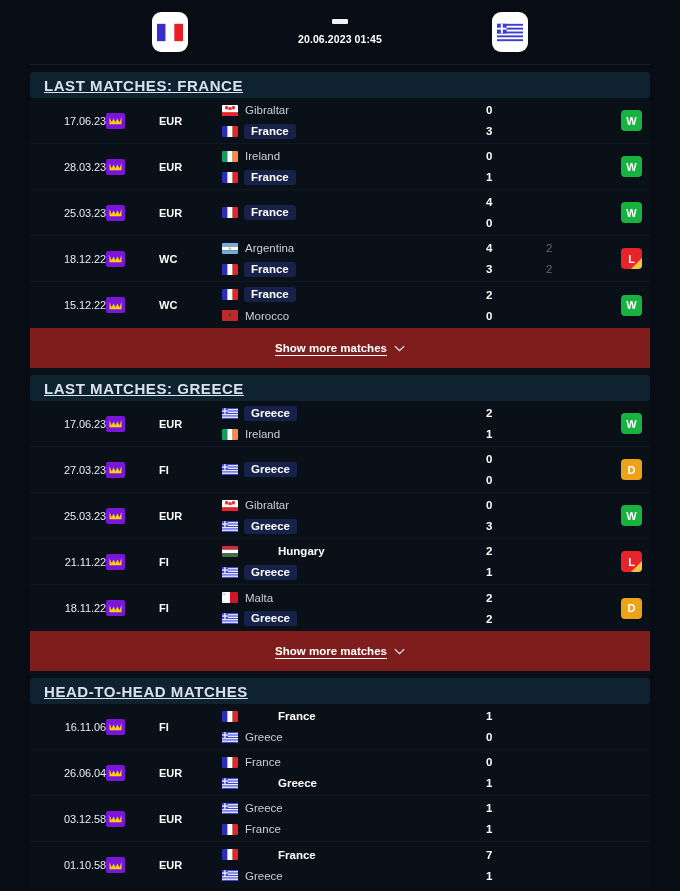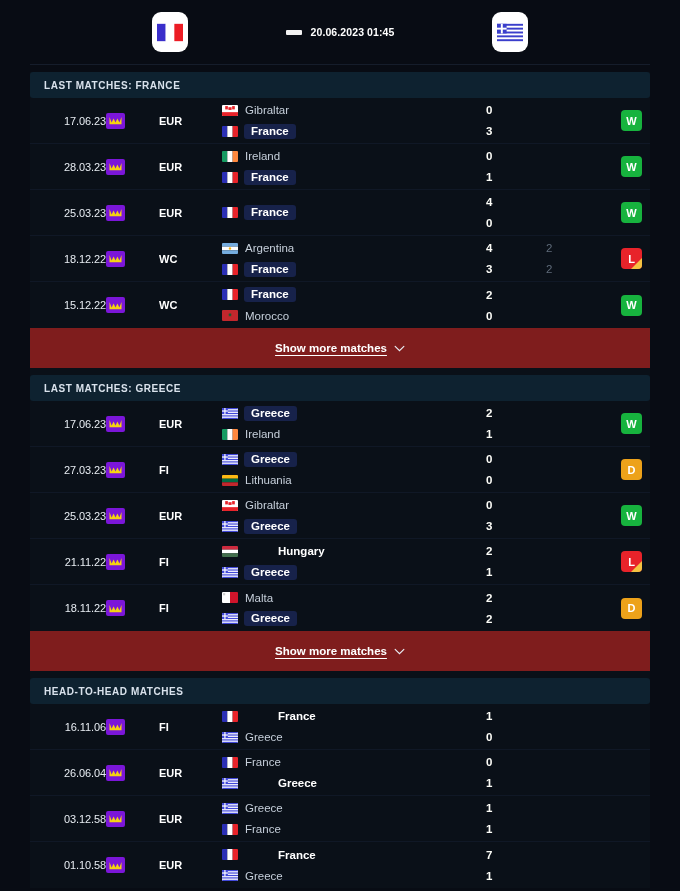--- a/index.html
+++ b/index.html
@@ -47,20 +47,21 @@
   }
   .flag-inner {
     width: 26px;
     height: 19px;
     display: block;
   }
 
   .center-col {
     width: 200px;
     display: flex;
+    flex-direction: column;
     align-items: center;
     justify-content: center;
     gap: 9px;
     text-align: right;
   }
   .score-dash {
     width: 16px;
     height: 5px;
     background: #f2f2f2;
     border-radius: 1px;
@@ -89,23 +90,24 @@
     background: #0e2230;
     height: 26px;
     display: flex;
     align-items: center;
     padding-left: 14px;
     border-radius: 3px;
     margin-top: 7px;
   }
   .section-header-title {
     color: #d9e2ec;
-    font-size: 10px;
+    font-size: 15px;
     font-weight: bold;
     letter-spacing: 0.55px;
+    text-decoration: underline;
   }
 
   
   .match-row {
     display: flex;
     align-items: center;
     height: 46px;
     border-bottom: 1px solid #101826;
     padding: 0 8px 0 4px;
   }
@@ -601,28 +603,20 @@
                 <rect y="4.4" width="30" height="2.2" fill="#4148d8"></rect>
                 <rect y="8.9" width="30" height="2.2" fill="#4148d8"></rect>
                 <rect y="13.3" width="30" height="2.2" fill="#4148d8"></rect>
                 <rect y="17.8" width="30" height="2.2" fill="#4148d8"></rect>
                 <rect x="0" y="0" width="11" height="11" fill="#4148d8"></rect>
                 <rect x="4.4" y="0" width="2.2" height="11" fill="#ffffff"></rect>
                 <rect x="0" y="4.4" width="11" height="2.2" fill="#ffffff"></rect>
               </svg>
               <span class="team-name highlight">Greece</span>
             </div>
-            <div class="team-line">
-              <svg class="team-flag" viewBox="0 0 30 20" preserveAspectRatio="none">
-                <rect y="0" width="30" height="6.7" fill="#fdb913"></rect>
-                <rect y="6.7" width="30" height="6.6" fill="#006a44"></rect>
-                <rect y="13.3" width="30" height="6.7" fill="#c1272d"></rect>
-              </svg>
-              <span class="team-name">Lithuania</span>
-            </div>
           </div>
           <div class="cell-scores">
             <span class="score-line">0</span>
             <span class="score-line">0</span>
           </div>
           <div class="cell-pens">
             <span class="pen-line"></span>
             <span class="pen-line"></span>
           </div>
           <div class="cell-result">

